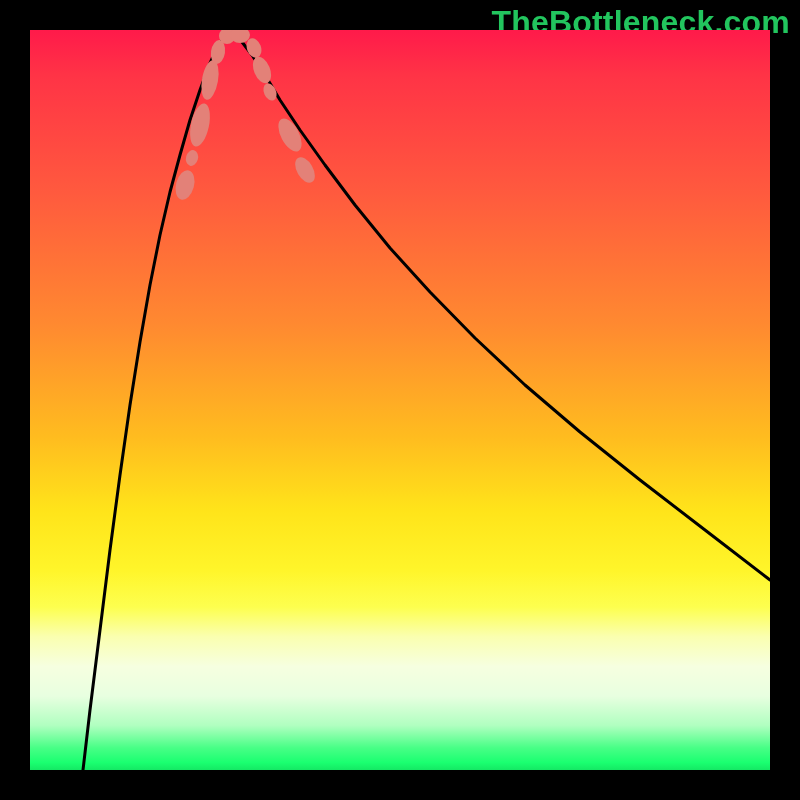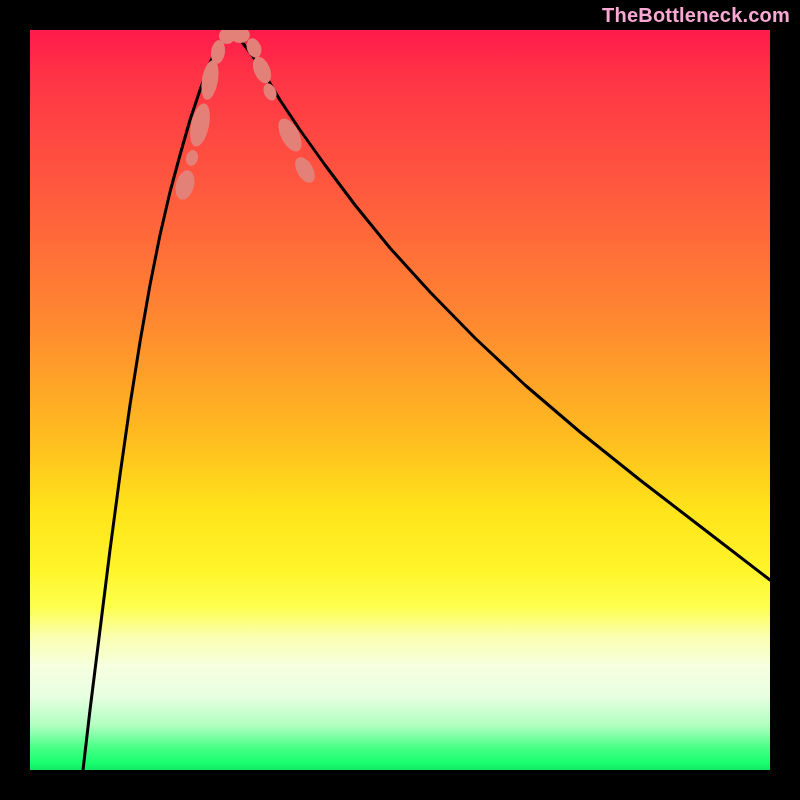--- a/index.html
+++ b/index.html
@@ -39,22 +39,22 @@
       #b0ffc0 94%,
       #48ff86 97%,
       #1aff70 99%,
       #14e864 100%
     );
   }
   .watermark {
     position: absolute;
     top: 4px;
     right: 10px;
-    color: #f9a8d4;
-    font-size: 20px;
+    color: #22c55e;
+    font-size: 32px;
     font-weight: 600;
     letter-spacing: 0.2px;
     user-select: none;
   }
   svg {
     position: absolute;
     left: 0;
     top: 0;
   }
 </style>

